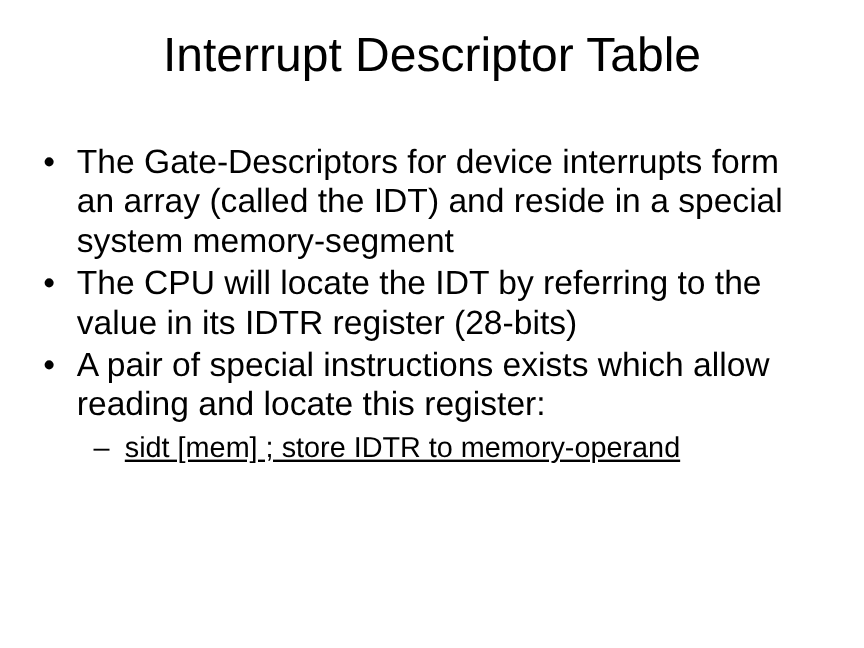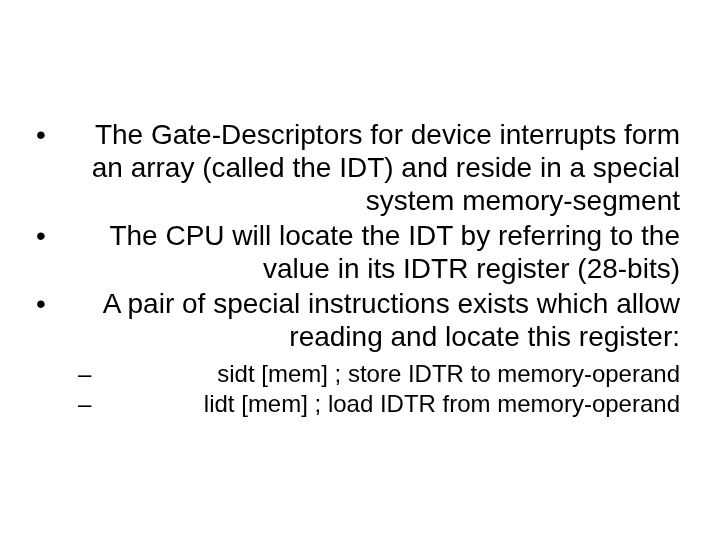--- a/index.html
+++ b/index.html
@@ -25,21 +25,20 @@
     text-align: center;
     font-size: 40px;
     font-weight: 400;
     letter-spacing: 0px;
   }
   .body {
     position: absolute;
     top: 118px;
     left: 32px;
     right: 40px;
-    text-align: right;
   }
   ul.level1 {
     list-style: none;
     margin: 0;
     padding: 0;
   }
   ul.level1 > li {
     position: relative;
     padding-left: 32px;
     font-size: 28px;
@@ -57,40 +56,41 @@
     list-style: none;
     margin: 6px 0 0 0;
     padding: 0;
   }
   ul.level2 > li {
     position: relative;
     padding-left: 30px;
     font-size: 24px;
     line-height: 1.25;
     margin-left: 10px;
+    text-decoration: underline;
   }
   ul.level2 > li::before {
     content: "–";
     position: absolute;
     left: 4px;
     top: 0;
     font-size: 24px;
   }
 </style>
 </head>
 <body>
 
 <div class="slide">
+  <div class="title">Interrupt Descriptor Table</div>
 
   <div class="body">
     <ul class="level1">
       <li>The Gate-Descriptors for device interrupts form an array (called the IDT) and reside in a special system memory-segment</li>
       <li>The CPU will locate the IDT by referring to the value in its IDTR register (28-bits)</li>
       <li>
         <span>A pair of special instructions exists which allow reading and locate this register:</span>
         <ul class="level2">
           <li>sidt  [mem]   ; store IDTR to memory-operand</li>
-          <li>lidt  [mem]  ; load IDTR from memory-operand</li>
         </ul>
       </li>
     </ul>
   </div>
 </div>
 
 </body></html>

